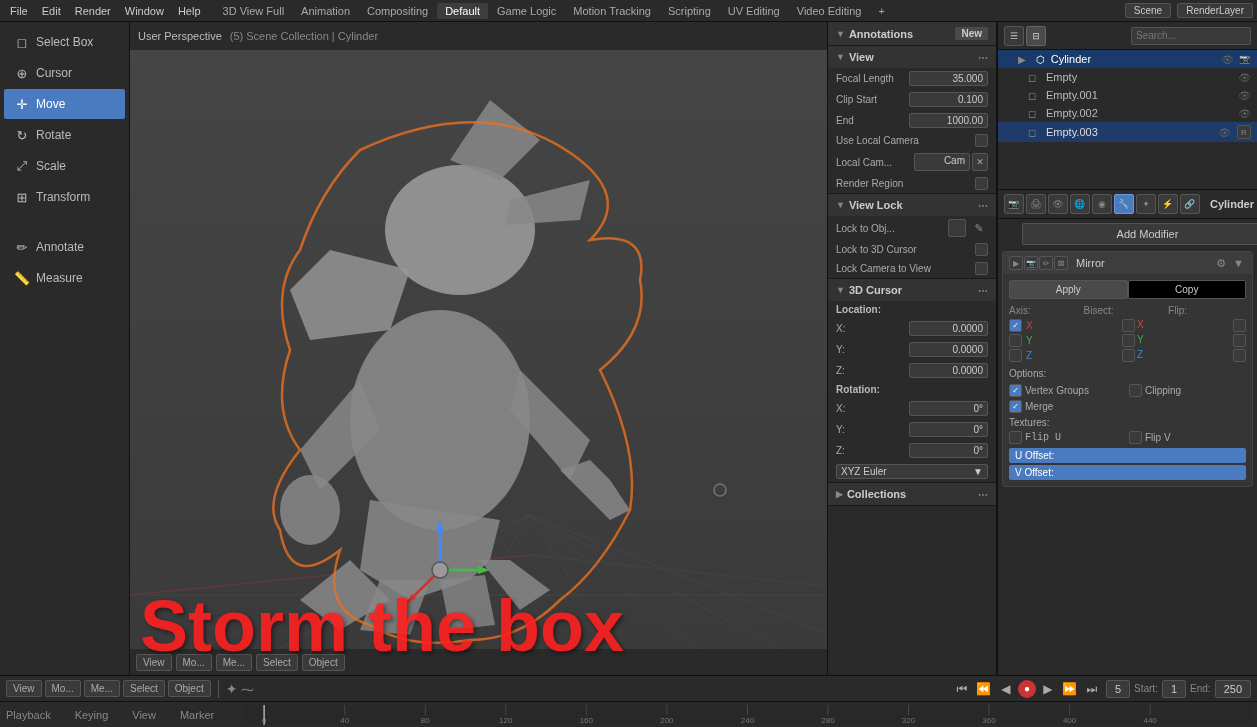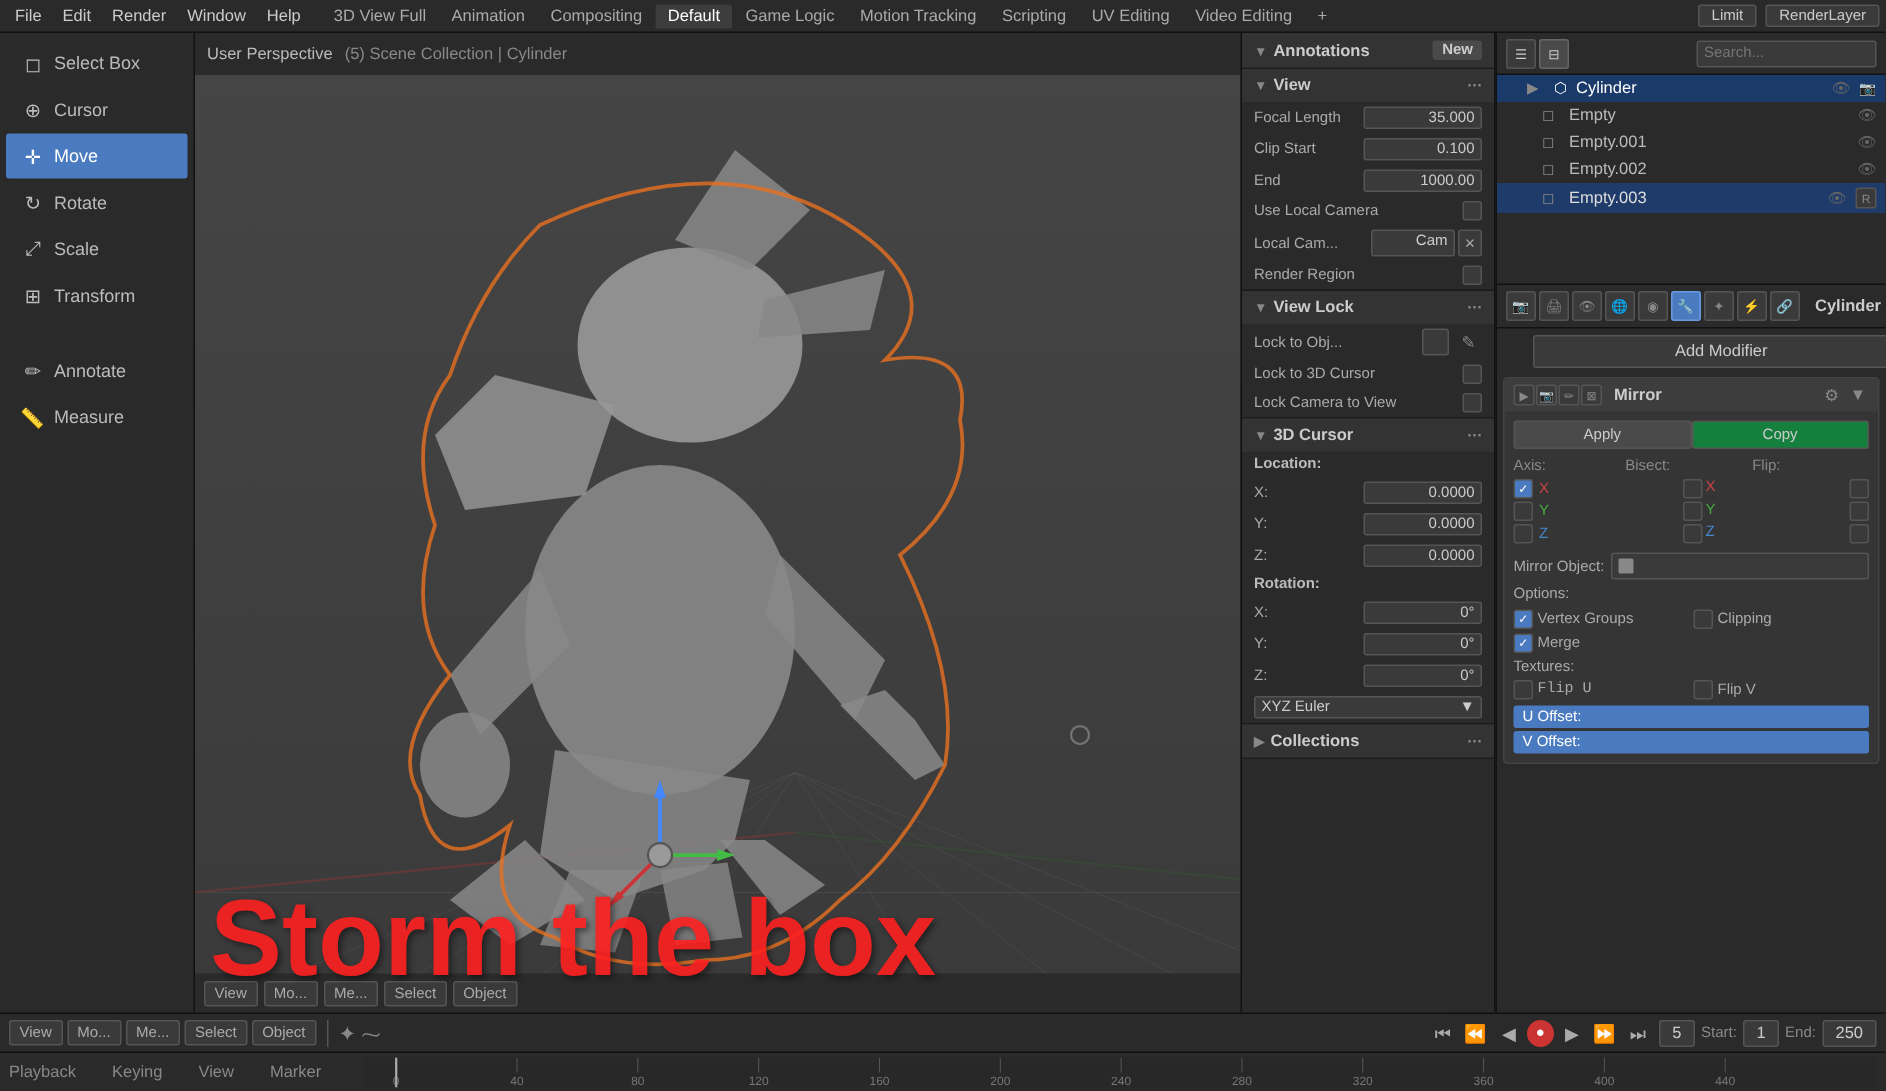--- a/index.html
+++ b/index.html
@@ -306,21 +306,21 @@
       margin-bottom: 6px;
     }
     .modifier-card-header {
       display: flex;
       align-items: center;
       padding: 4px 6px;
       background: #3d3d3d;
       border-radius: 3px 3px 0 0;
       gap: 4px;
     }
-    .modifier-card-name { color: #ccc; font-size: 11px; font-weight: bold; }
+    .modifier-card-name { color: #ccc; font-size: 11px; font-weight: normal; }
     .modifier-card-icons { margin-left: auto; display: flex; gap: 3px; }
     .modifier-card-icon { font-size: 11px; color: #888; cursor: pointer; padding: 0 2px; }
 
     .modifier-card-body { padding: 6px; }
     .mod-checkbox {
       width: 13px;
       height: 13px;
       background: #3a3a3a;
       border: 1px solid #555;
       border-radius: 2px;
@@ -338,21 +338,21 @@
       border: 1px solid #555;
       border-radius: 2px;
       color: #ccc;
       font-size: 10px;
       cursor: pointer;
       text-align: center;
     }
     .copy-btn {
       flex: 1;
       padding: 3px;
-      background: #15803d;
+      background: #000000;
       border: 1px solid #555;
       border-radius: 2px;
       color: #ccc;
       font-size: 10px;
       cursor: pointer;
       text-align: center;
     }
 
     .mirror-object-row {
       display: flex;
@@ -503,21 +503,21 @@
     <div class="workspace-tab active">Default</div>
     <div class="workspace-tab">Game Logic</div>
     <div class="workspace-tab">Motion Tracking</div>
     <div class="workspace-tab">Scripting</div>
     <div class="workspace-tab">UV Editing</div>
     <div class="workspace-tab">Video Editing</div>
     <div class="workspace-tab">+</div>
   </div>
 
   <div style="margin-left:auto; display:flex; align-items:center; gap:6px;">
-    <div style="background:#3a3a3a;border:1px solid #555;border-radius:2px;padding:1px 8px;color:#ccc;font-size:10px;cursor:pointer;">Limit</div>
+    <div style="background:#3a3a3a;border:1px solid #555;border-radius:2px;padding:1px 8px;color:#ccc;font-size:10px;cursor:pointer;">Scene</div>
     <div style="background:#3a3a3a;border:1px solid #555;border-radius:2px;padding:1px 8px;color:#ccc;font-size:10px;cursor:pointer;">RenderLayer</div>
   </div>
 </div>
 
 <div class="left-toolbar">
   <div class="toolbar-item">
     <div class="toolbar-icon">◻</div>
     <span>Select Box</span>
   </div>
   <div class="toolbar-item">
@@ -914,26 +914,20 @@
           <span style="color:#4488cc;font-size:10px;">Z</span>
           <div style="flex:1;display:flex;justify-content:center;">
             <div class="mod-checkbox"></div>
             <span style="color:#4488cc;font-size:10px;margin-left:2px;">Z</span>
           </div>
           <div style="display:flex;align-items:center;margin-left:auto;">
             <div class="mod-checkbox"></div>
           </div>
         </div>
 
-        <div class="mirror-object-row">
-          <span class="mirror-object-label">Mirror Object:</span>
-          <div class="mirror-object-field">
-            <div style="width:10px;height:10px;background:#888;border-radius:1px;"></div>
-          </div>
-        </div>
 
         <div class="options-row">
           <span class="options-label">Options:</span>
         </div>
         <div style="display:grid;grid-template-columns:1fr 1fr;gap:3px;margin-bottom:3px;">
           <div style="display:flex;align-items:center;gap:3px;">
             <div class="mod-checkbox checked">✓</div>
             <span style="color:#aaa;font-size:10px;">Vertex Groups</span>
           </div>
           <div style="display:flex;align-items:center;gap:3px;">

